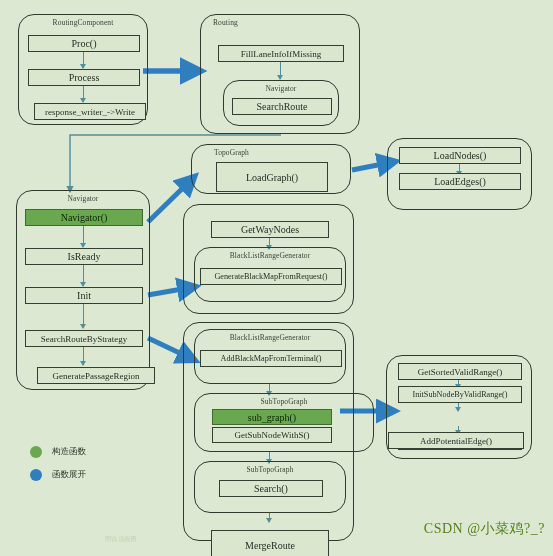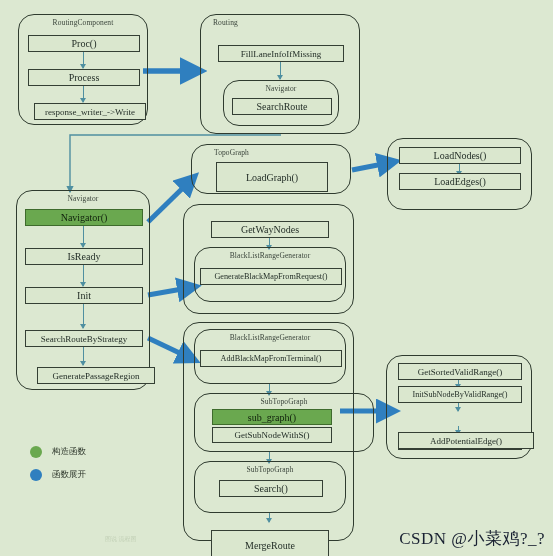--- a/index.html
+++ b/index.html
@@ -98,23 +98,23 @@
   .legend-dot.green { background: #6aa84f; }
   .legend-dot.blue { background: #2f7fbf; }
   .legend-label {
     font-size: 8.5px;
     color: #2a3328;
   }
   
   #watermark {
     position: absolute;
     right: 8px;
-    bottom: 6px;
-    font-size: 17px;
-    color: #0f172a;
+    bottom: 18px;
+    font-size: 14px;
+    color: #4d7c0f;
     letter-spacing: 0.5px;
     opacity: 0.95;
     white-space: nowrap;
   }
   #faint {
     position: absolute;
     left: 105px;
     bottom: 12px;
     font-size: 6px;
     color: #c2d0b6;
@@ -227,21 +227,21 @@
     <div class="node" style="left:27px; top:207px; width:118px; height:31px;">MergeRoute</div>
   </div>
 
   <div class="group" style="left:386px; top:355px; width:146px; height:104px;">
     <div class="node small" style="left:11px; top:7px; width:124px; height:17px;">GetSortedValidRange()</div>
     <div class="vlink" style="left:71px; top:24px; height:8px;"></div>
     <div class="node tiny" style="left:11px; top:30px; width:124px; height:17px;">InitSubNodeByValidRange()</div>
     <div class="vlink" style="left:71px; top:47px; height:8px;"></div>
     <div class="node small" style="left:11px; top:53px; width:124px; height:17px;margin-top:24px;">InitSubEdge()</div>
     <div class="vlink" style="left:71px; top:70px; height:8px;"></div>
-    <div class="node small" style="left:11px; top:76px; width:136px; height:17px;">AddPotentialEdge()</div>
+    <div class="node small" style="left:1px; top:76px; width:136px; height:17px;">AddPotentialEdge()</div>
   </div>
 
   <div id="legend">
     <div class="legend-row">
       <span class="legend-dot green"></span>
       <span class="legend-label">构造函数</span>
     </div>
     <div class="legend-row">
       <span class="legend-dot blue"></span>
       <span class="legend-label">函数展开</span>

